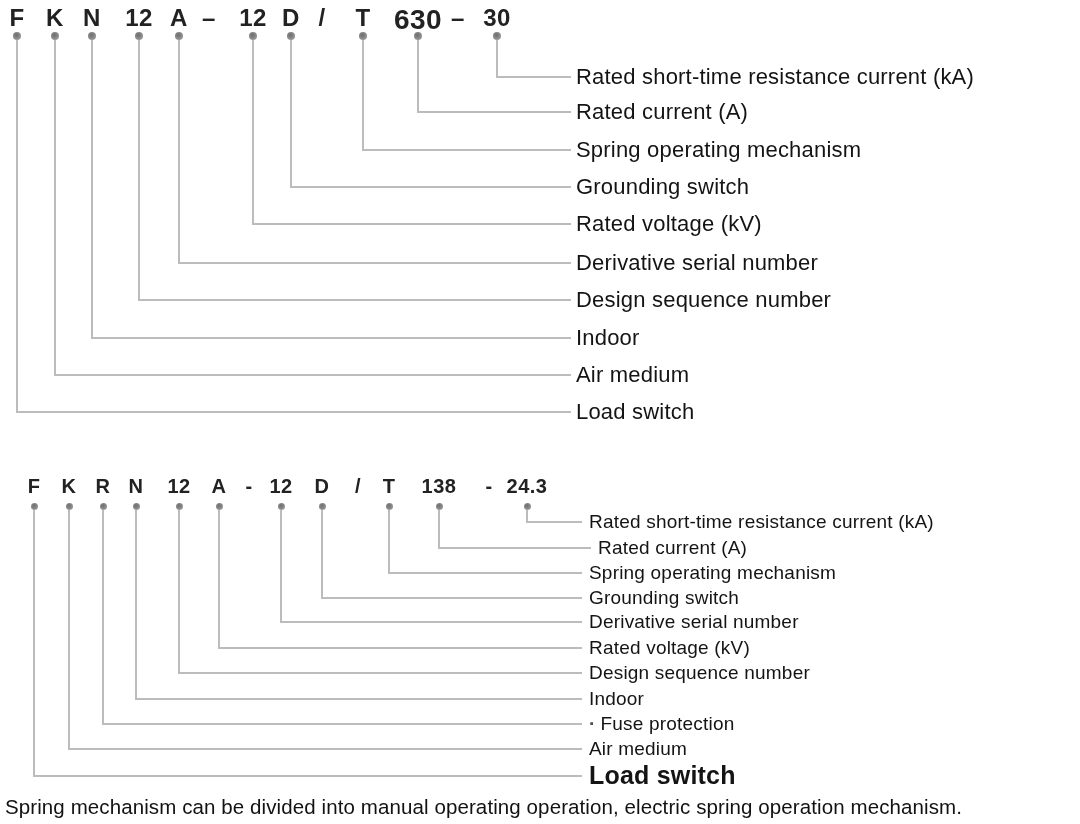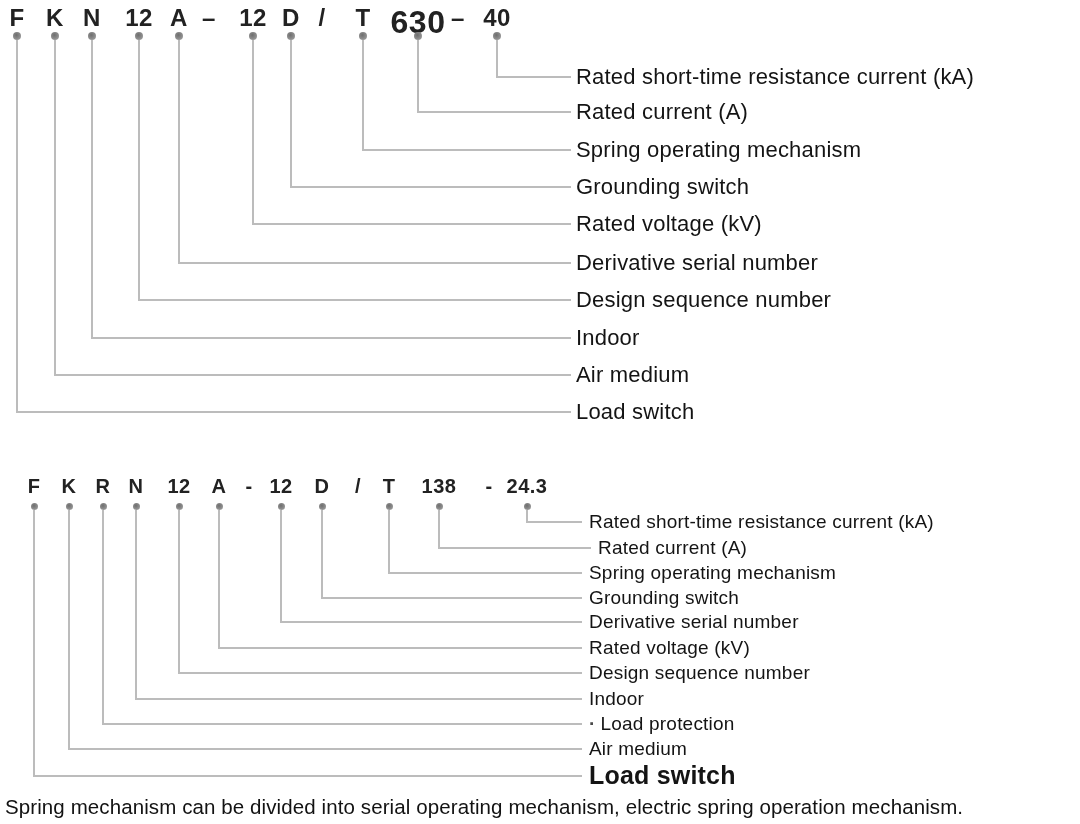--- a/index.html
+++ b/index.html
@@ -91,48 +91,48 @@
       <div class="dot" style="left: 287px; top: 32px; width: 8px; height: 8px;"></div>
       <div class="vline" style="left: 290.2px; top: 40px; height: 147.8px;"></div>
       <div class="hline" style="left: 291px; top: 186.2px; width: 280px;"></div>
       <div class="lbl" style="left: 576px; top: 187px; font-size: 22px; font-weight: 500;"><span>Grounding switch</span></div>
       <div class="code-token" style="left: 322px; top: 6px; font-size: 24px;">/</div>
       <div class="code-token" style="left: 363px; top: 6px; font-size: 24px;">T</div>
       <div class="dot" style="left: 359px; top: 32px; width: 8px; height: 8px;"></div>
       <div class="vline" style="left: 362.2px; top: 40px; height: 110.8px;"></div>
       <div class="hline" style="left: 363px; top: 149.2px; width: 208px;"></div>
       <div class="lbl" style="left: 576px; top: 150px; font-size: 22px; font-weight: 500;"><span>Spring operating mechanism</span></div>
-      <div class="code-token" style="left: 418px; top: 6px; font-size: 32px;">630</div>
+      <div class="code-token" style="left: 418px; top: 6px; font-size: 28px;">630</div>
       <div class="dot" style="left: 414px; top: 32px; width: 8px; height: 8px;"></div>
       <div class="vline" style="left: 417.2px; top: 40px; height: 72.8px;"></div>
       <div class="hline" style="left: 418px; top: 111.2px; width: 153px;"></div>
       <div class="lbl" style="left: 576px; top: 112px; font-size: 22px; font-weight: 500;"><span>Rated current (A)</span></div>
       <div class="code-token" style="left: 458px; top: 6px; font-size: 24px;">–</div>
-      <div class="code-token" style="left: 497px; top: 6px; font-size: 24px;">40</div>
+      <div class="code-token" style="left: 497px; top: 6px; font-size: 24px;">30</div>
       <div class="dot" style="left: 493px; top: 32px; width: 8px; height: 8px;"></div>
       <div class="vline" style="left: 496.2px; top: 40px; height: 37.8px;"></div>
       <div class="hline" style="left: 497px; top: 76.2px; width: 74px;"></div>
       <div class="lbl" style="left: 576px; top: 77px; font-size: 22px; font-weight: 500;"><span>Rated short-time resistance current (kA)</span></div>
     </div>
   <div class="diagram">
       <div class="code-token" style="left: 34px; top: 476px; font-size: 20px;">F</div>
       <div class="dot" style="left: 30.5px; top: 502.5px; width: 7px; height: 7px;"></div>
       <div class="vline" style="left: 33.2px; top: 509.5px; height: 267.3px;"></div>
       <div class="hline" style="left: 34px; top: 775.2px; width: 548px;"></div>
       <div class="lbl" style="left: 589px; top: 776px; font-size: 25px; font-weight: 700;"><span>Load switch</span></div>
       <div class="code-token" style="left: 69px; top: 476px; font-size: 20px;">K</div>
       <div class="dot" style="left: 65.5px; top: 502.5px; width: 7px; height: 7px;"></div>
       <div class="vline" style="left: 68.2px; top: 509.5px; height: 240.3px;"></div>
       <div class="hline" style="left: 69px; top: 748.2px; width: 513px;"></div>
       <div class="lbl" style="left: 589px; top: 749px; font-size: 19px; font-weight: 500;"><span>Air medium</span></div>
       <div class="code-token" style="left: 103px; top: 476px; font-size: 20px;">R</div>
       <div class="dot" style="left: 99.5px; top: 502.5px; width: 7px; height: 7px;"></div>
       <div class="vline" style="left: 102.2px; top: 509.5px; height: 215.3px;"></div>
       <div class="hline" style="left: 103px; top: 723.2px; width: 479px;"></div>
-      <div class="lbl" style="left: 589px; top: 724px; font-size: 19px; font-weight: 500;"><div class="bullet">·</div><span>Load protection</span></div>
+      <div class="lbl" style="left: 589px; top: 724px; font-size: 19px; font-weight: 500;"><div class="bullet">·</div><span>Fuse protection</span></div>
       <div class="code-token" style="left: 136px; top: 476px; font-size: 20px;">N</div>
       <div class="dot" style="left: 132.5px; top: 502.5px; width: 7px; height: 7px;"></div>
       <div class="vline" style="left: 135.2px; top: 509.5px; height: 190.3px;"></div>
       <div class="hline" style="left: 136px; top: 698.2px; width: 446px;"></div>
       <div class="lbl" style="left: 589px; top: 699px; font-size: 19px; font-weight: 500;"><span>Indoor</span></div>
       <div class="code-token" style="left: 179px; top: 476px; font-size: 20px;">12</div>
       <div class="dot" style="left: 175.5px; top: 502.5px; width: 7px; height: 7px;"></div>
       <div class="vline" style="left: 178.2px; top: 509.5px; height: 164.3px;"></div>
       <div class="hline" style="left: 179px; top: 672.2px; width: 403px;"></div>
       <div class="lbl" style="left: 589px; top: 673px; font-size: 19px; font-weight: 500;"><span>Design sequence number</span></div>
@@ -163,14 +163,14 @@
       <div class="vline" style="left: 438.2px; top: 509.5px; height: 39.3px;"></div>
       <div class="hline" style="left: 439px; top: 547.2px; width: 152px;"></div>
       <div class="lbl" style="left: 598px; top: 548px; font-size: 19px; font-weight: 500;"><span>Rated current (A)</span></div>
       <div class="code-token" style="left: 489px; top: 476px; font-size: 20px;">-</div>
       <div class="code-token" style="left: 527px; top: 476px; font-size: 20px;">24.3</div>
       <div class="dot" style="left: 523.5px; top: 502.5px; width: 7px; height: 7px;"></div>
       <div class="vline" style="left: 526.2px; top: 509.5px; height: 13.3px;"></div>
       <div class="hline" style="left: 527px; top: 521.2px; width: 55px;"></div>
       <div class="lbl" style="left: 589px; top: 522px; font-size: 19px; font-weight: 500;"><span>Rated short-time resistance current (kA)</span></div>
     </div>
-  <div class="caption" style="left: 5px; top: 794.675px; font-size: 20.5px;">Spring mechanism can be divided into serial operating mechanism, electric spring operation mechanism.</div>
+  <div class="caption" style="left: 5px; top: 794.675px; font-size: 20.5px;">Spring mechanism can be divided into manual operating operation, electric spring operation mechanism.</div>
 </div>
 
 </body></html>

